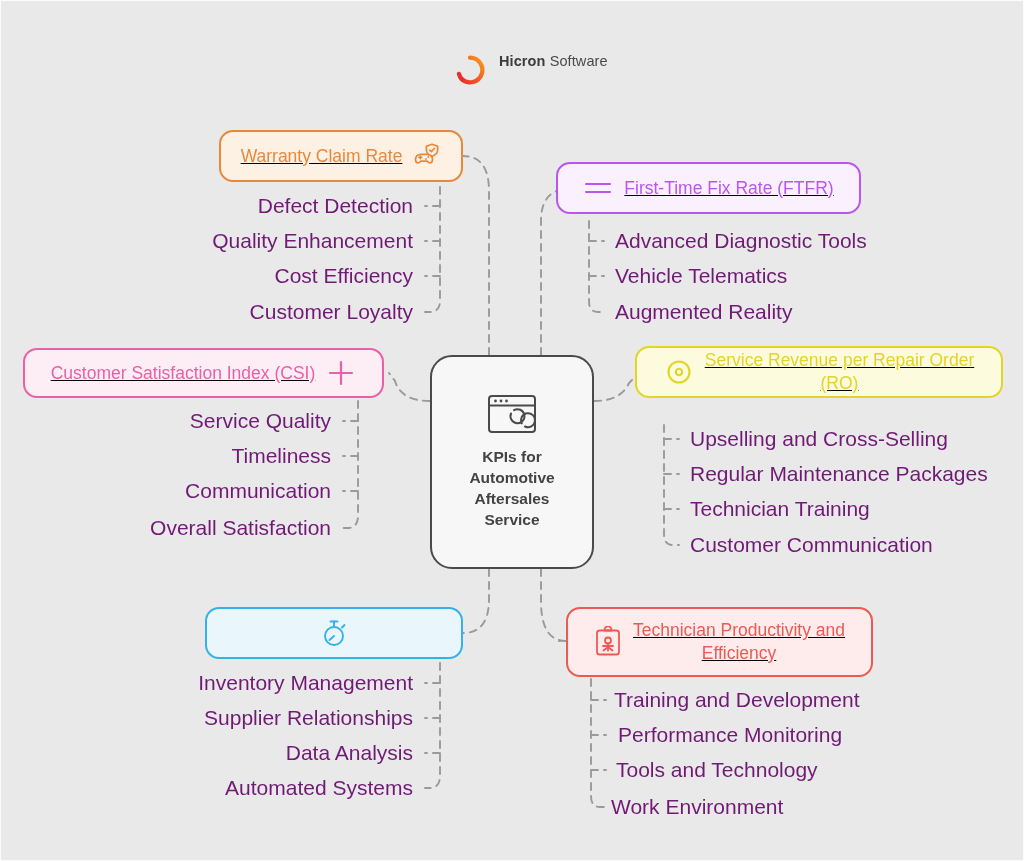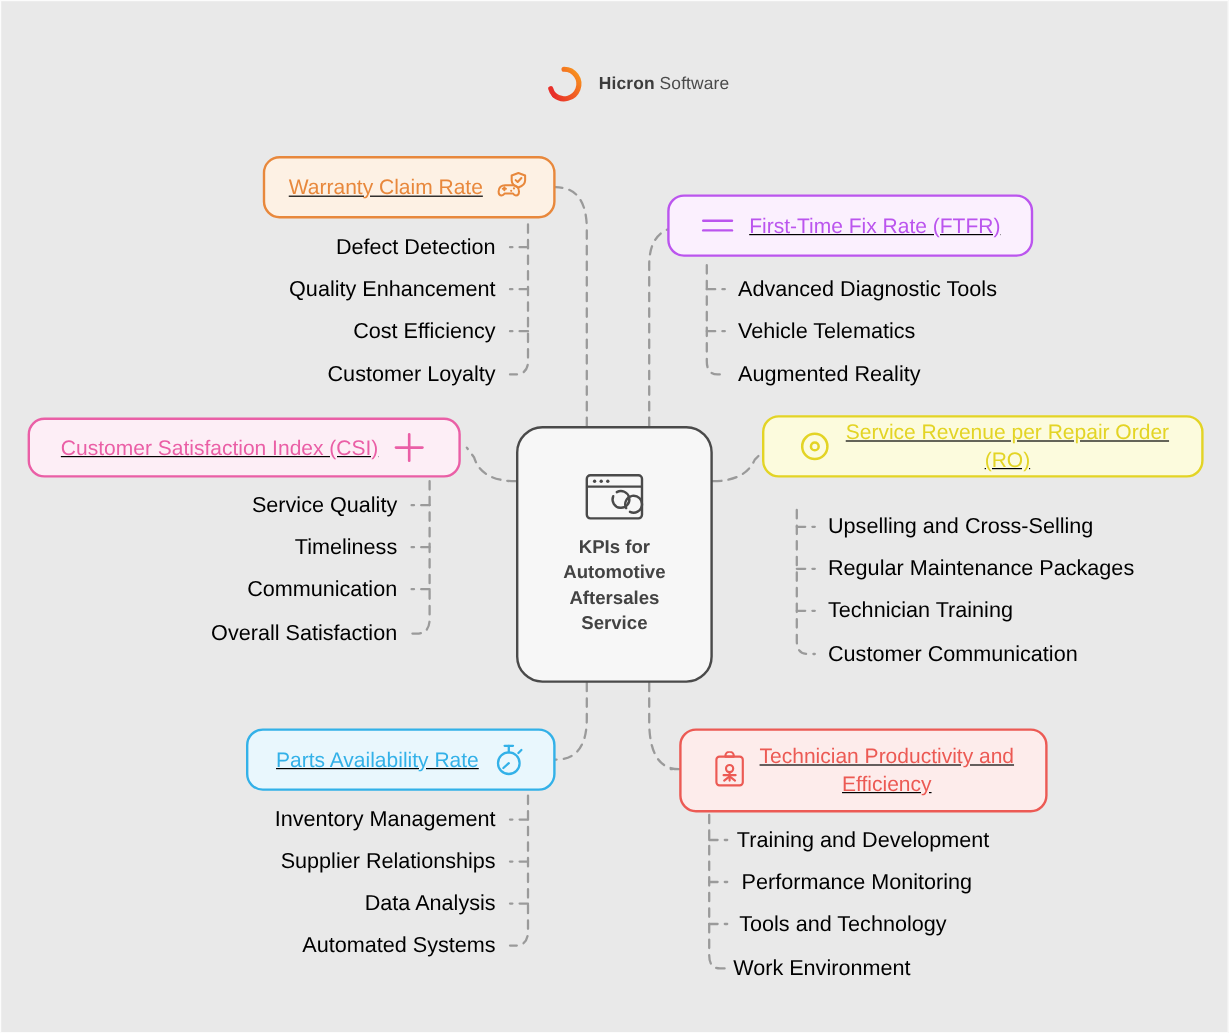--- a/index.html
+++ b/index.html
@@ -26,21 +26,21 @@
     height: 861px;
     pointer-events: none;
   }
 
   
   .brand {
     position: absolute;
     left: 452px;
     top: 52px;
     display: flex;
-    align-items: center;
+    align-items: flex-start;
     gap: 12px;
   }
   .brand-mark { width: 34px; height: 34px; display:block; }
   .brand-text {
     font-size: 14.5px;
     color: #3c3c3c;
     letter-spacing: .1px;
     white-space: nowrap;
   }
   .brand-text .b1 { font-weight: 700; }
@@ -90,22 +90,22 @@
     font-size: 17.5px;
     line-height: 1.3;
     text-align: center;
     white-space: pre-line;
   }
   .node .nicon { flex: 0 0 auto; display:block; }
 
   
   .leaf {
     position: absolute;
-    font-size: 18px;
-    color: #000000;
+    font-size: 21px;
+    color: #701a75;
     white-space: nowrap;
   }
   .leaf.r { text-align: right; transform: translate(-100%, -50%); }
   .leaf.l { text-align: left;  transform: translate(0, -50%); }
 </style>
 </head>
 <body>
 
 <div id="canvas">
 
@@ -241,21 +241,20 @@
     </svg>
     <span class="label" style="color:#e3d425;">Service Revenue per Repair Order
 (RO)</span>
   </div>
   <div class="leaf l" style="left:689px; top:438px;">Upselling and Cross-Selling</div>
   <div class="leaf l" style="left:689px; top:473px;">Regular Maintenance Packages</div>
   <div class="leaf l" style="left:689px; top:508px;">Technician Training</div>
   <div class="leaf l" style="left:689px; top:544px;">Customer Communication</div>
 
   <div class="node" style="left:204px; top:606px; width:258px; height:52px; border-color:#33b1e8; background:#e9f7fd;">
-    <span class="label" style="color:#33b1e8;">Parts Availability Rate</span>
     <svg class="nicon" width="28" height="30" viewBox="0 0 28 30">
       <g fill="none" stroke="#33b1e8" stroke-width="1.9" stroke-linecap="round">
         <circle cx="14" cy="18" r="9"></circle>
         <line x1="10.5" y1="3.5" x2="17.5" y2="3.5"></line>
         <line x1="14" y1="3.5" x2="14" y2="9"></line>
         <line x1="22" y1="9.5" x2="24.5" y2="7"></line>
         <line x1="14" y1="18" x2="9.5" y2="22"></line>
       </g>
     </svg>
   </div>

